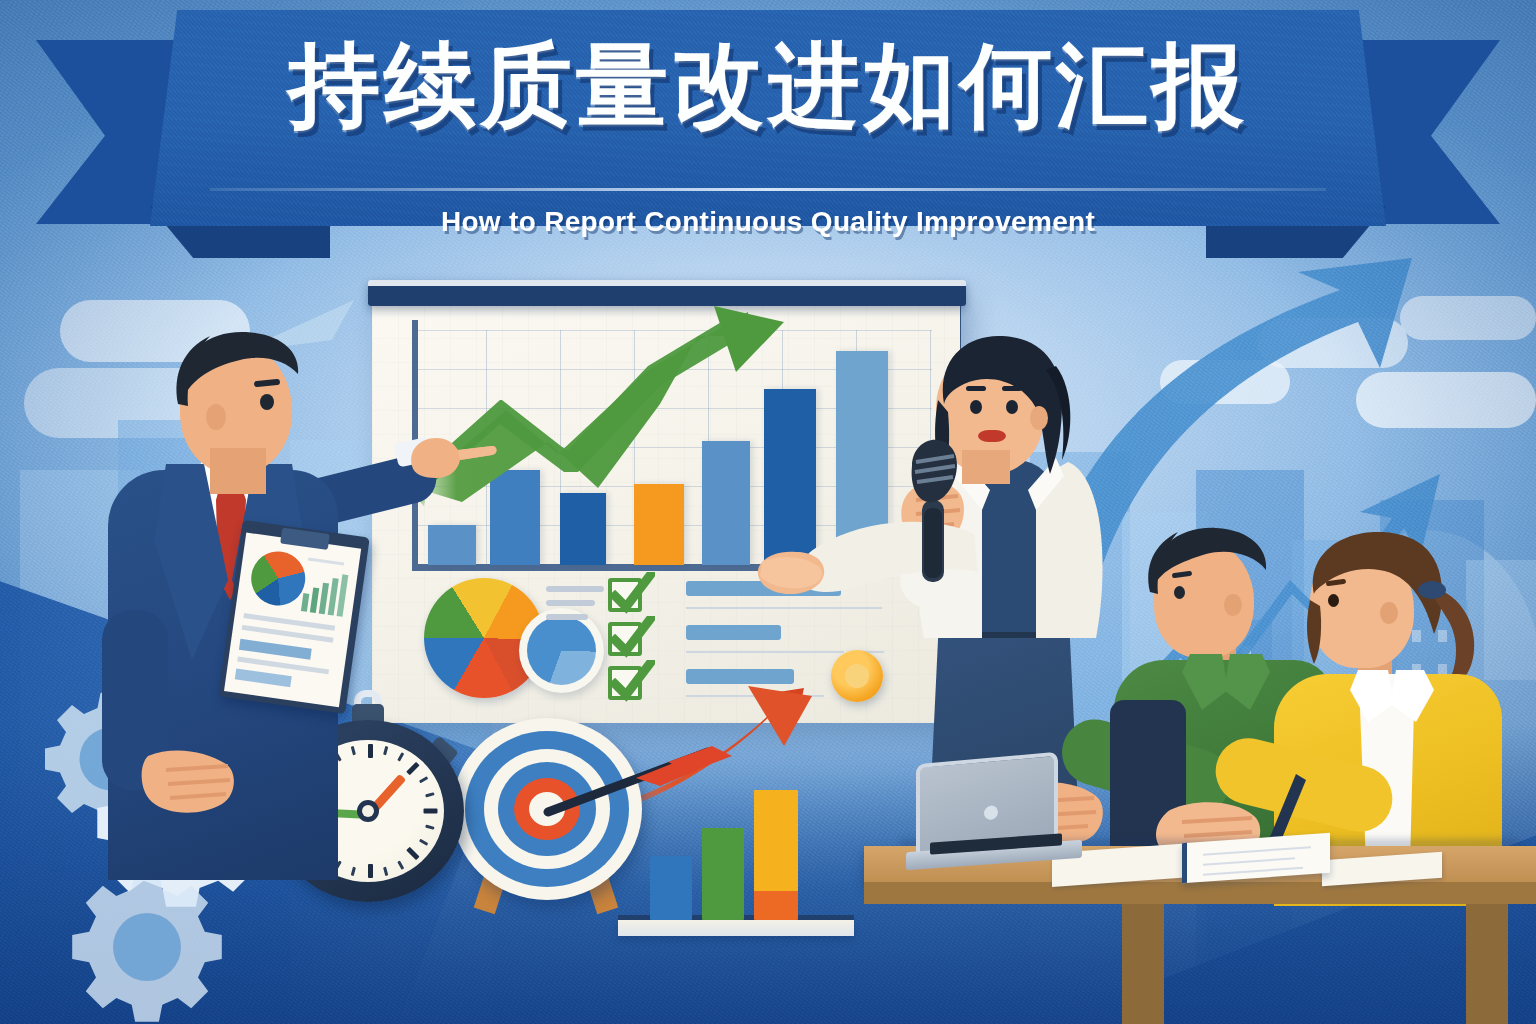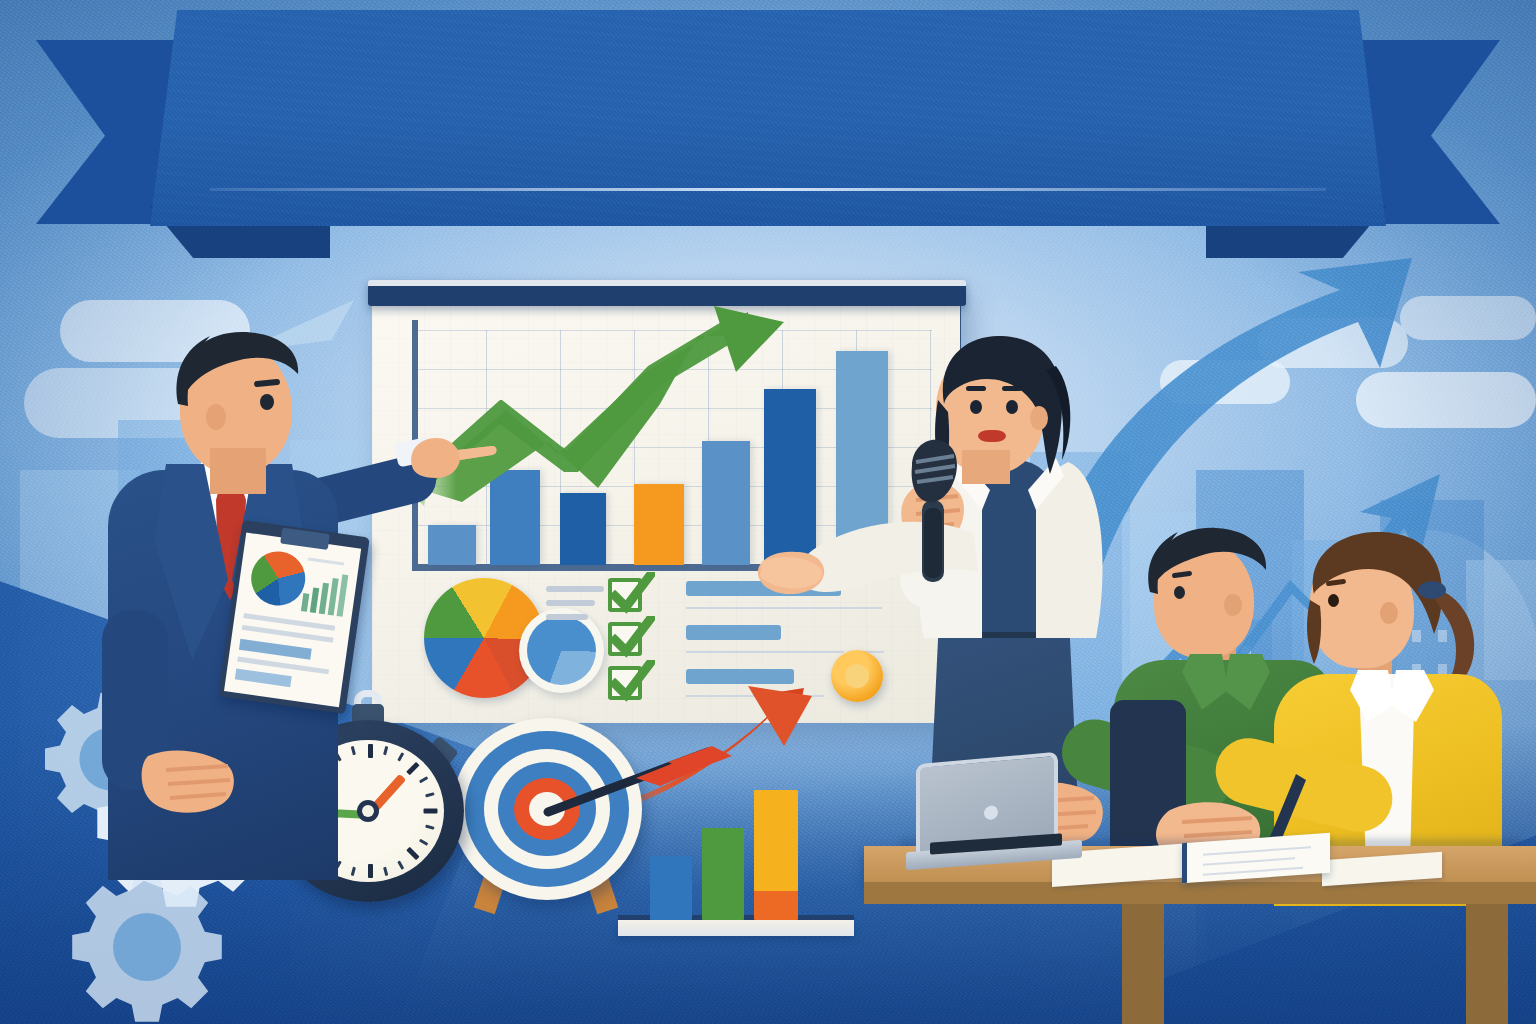--- a/index.html
+++ b/index.html
@@ -307,21 +307,23 @@
   </svg>
 
   <div class="ribbon-wrap">
     <div class="ribbon-tail left"></div>
     <div class="ribbon-tail right"></div>
     <div class="ribbon-fold left"></div>
     <div class="ribbon-fold right"></div>
     <div class="ribbon-main">
       <div class="tex"></div>
     </div>
+    <div class="title-cn">持续质量改进如何汇报</div>
     <div class="title-rule"></div>
+    <div class="title-en">How to Report Continuous Quality Improvement</div>
   </div>
 
   <div class="board-leg l"></div>
   <div class="board-leg r"></div>
   <div class="board">
       <div class="tex"></div>
     </div>
   <div class="board-top"></div>
 
   <div class="chart">

